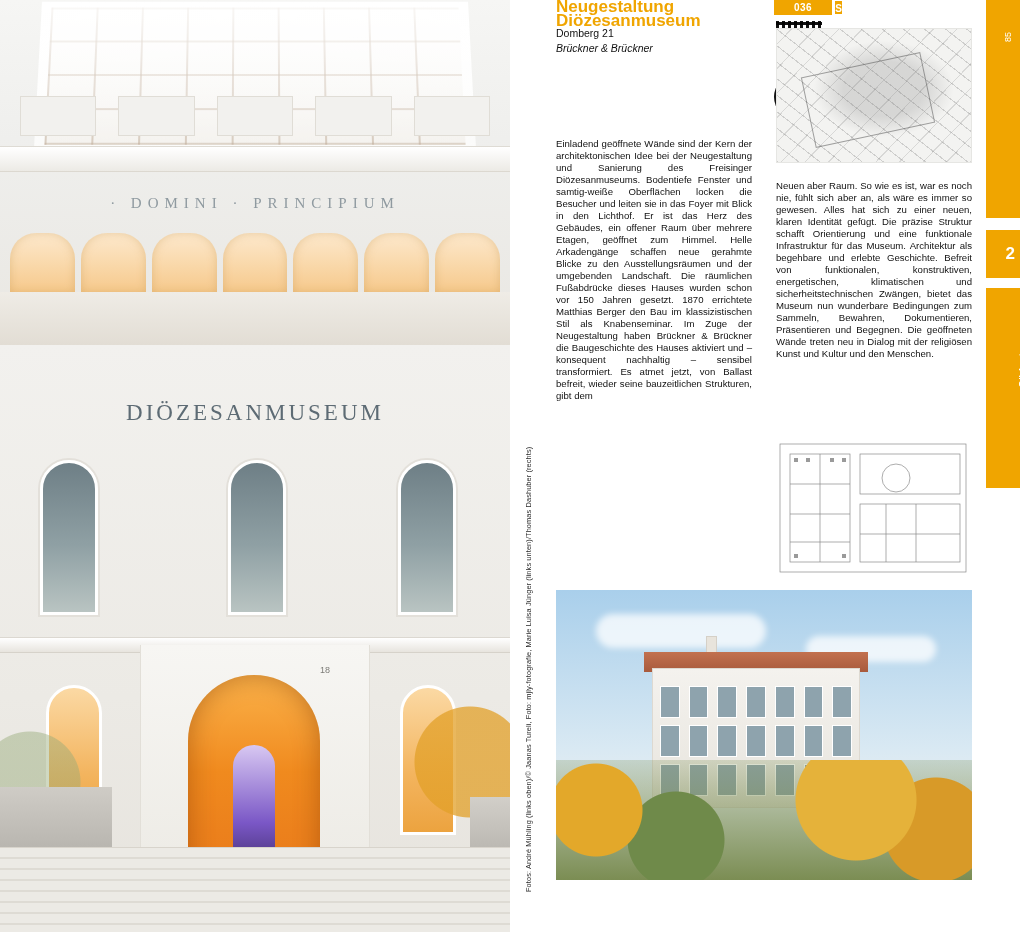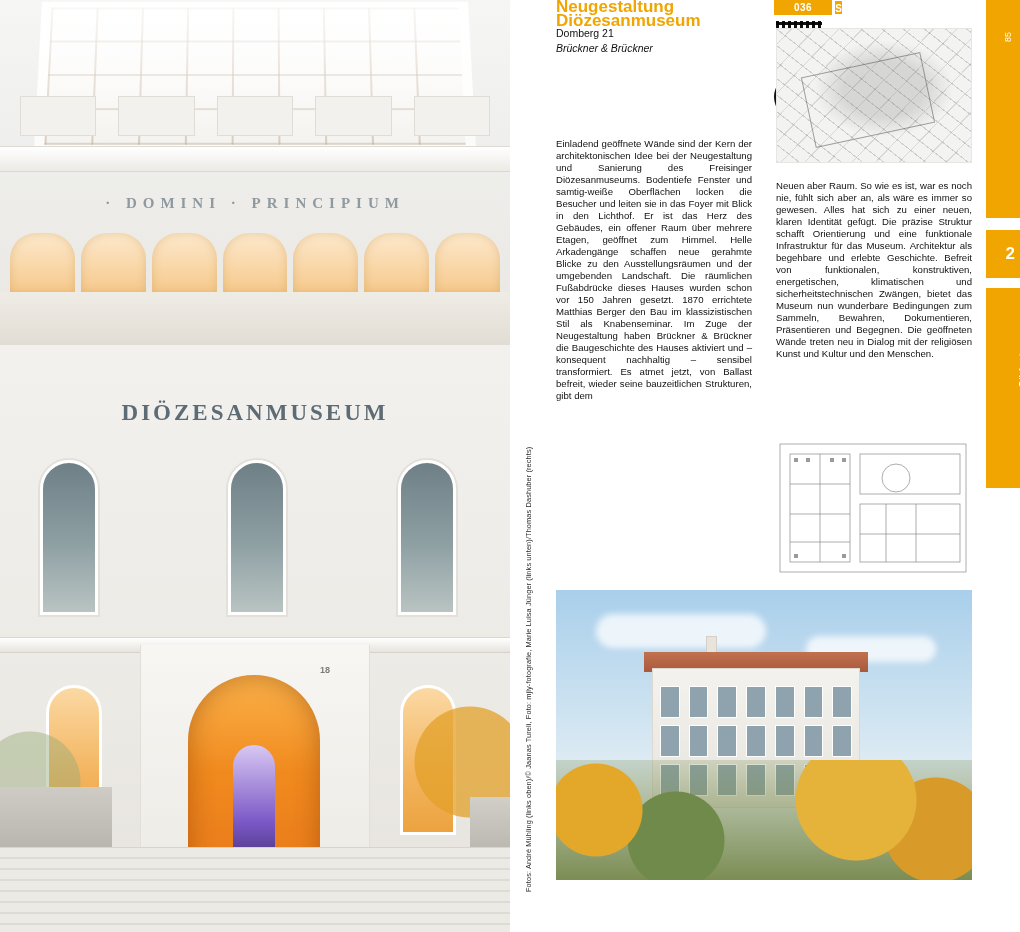--- a/index.html
+++ b/index.html
@@ -6,21 +6,21 @@
   html, body { margin:0; padding:0; }
   body {
     width:1020px; height:932px; overflow:hidden;
     background:#ffffff;
     font-family:"Liberation Sans", sans-serif;
     color:#1a1a1a;
   }
   .page { position:relative; width:1020px; height:932px; background:#fff; }
 
   
-  .left-col { position:absolute; left:0; top:0; width:580px; height:932px; overflow:hidden;font-weight:bold; }
+  .left-col { position:absolute; left:0; top:0; width:580px; height:932px; overflow:hidden; }
 
   .photo-interior {
     position:absolute; left:0; top:0; width:510px; height:345px;
     background:
       linear-gradient(180deg,#f6f6f4 0%,#efefed 40%,#e9e7e2 100%);
     overflow:hidden;
   }
   
   .skylight{
     position:absolute; left:38px; top:0; width:434px; height:150px;

